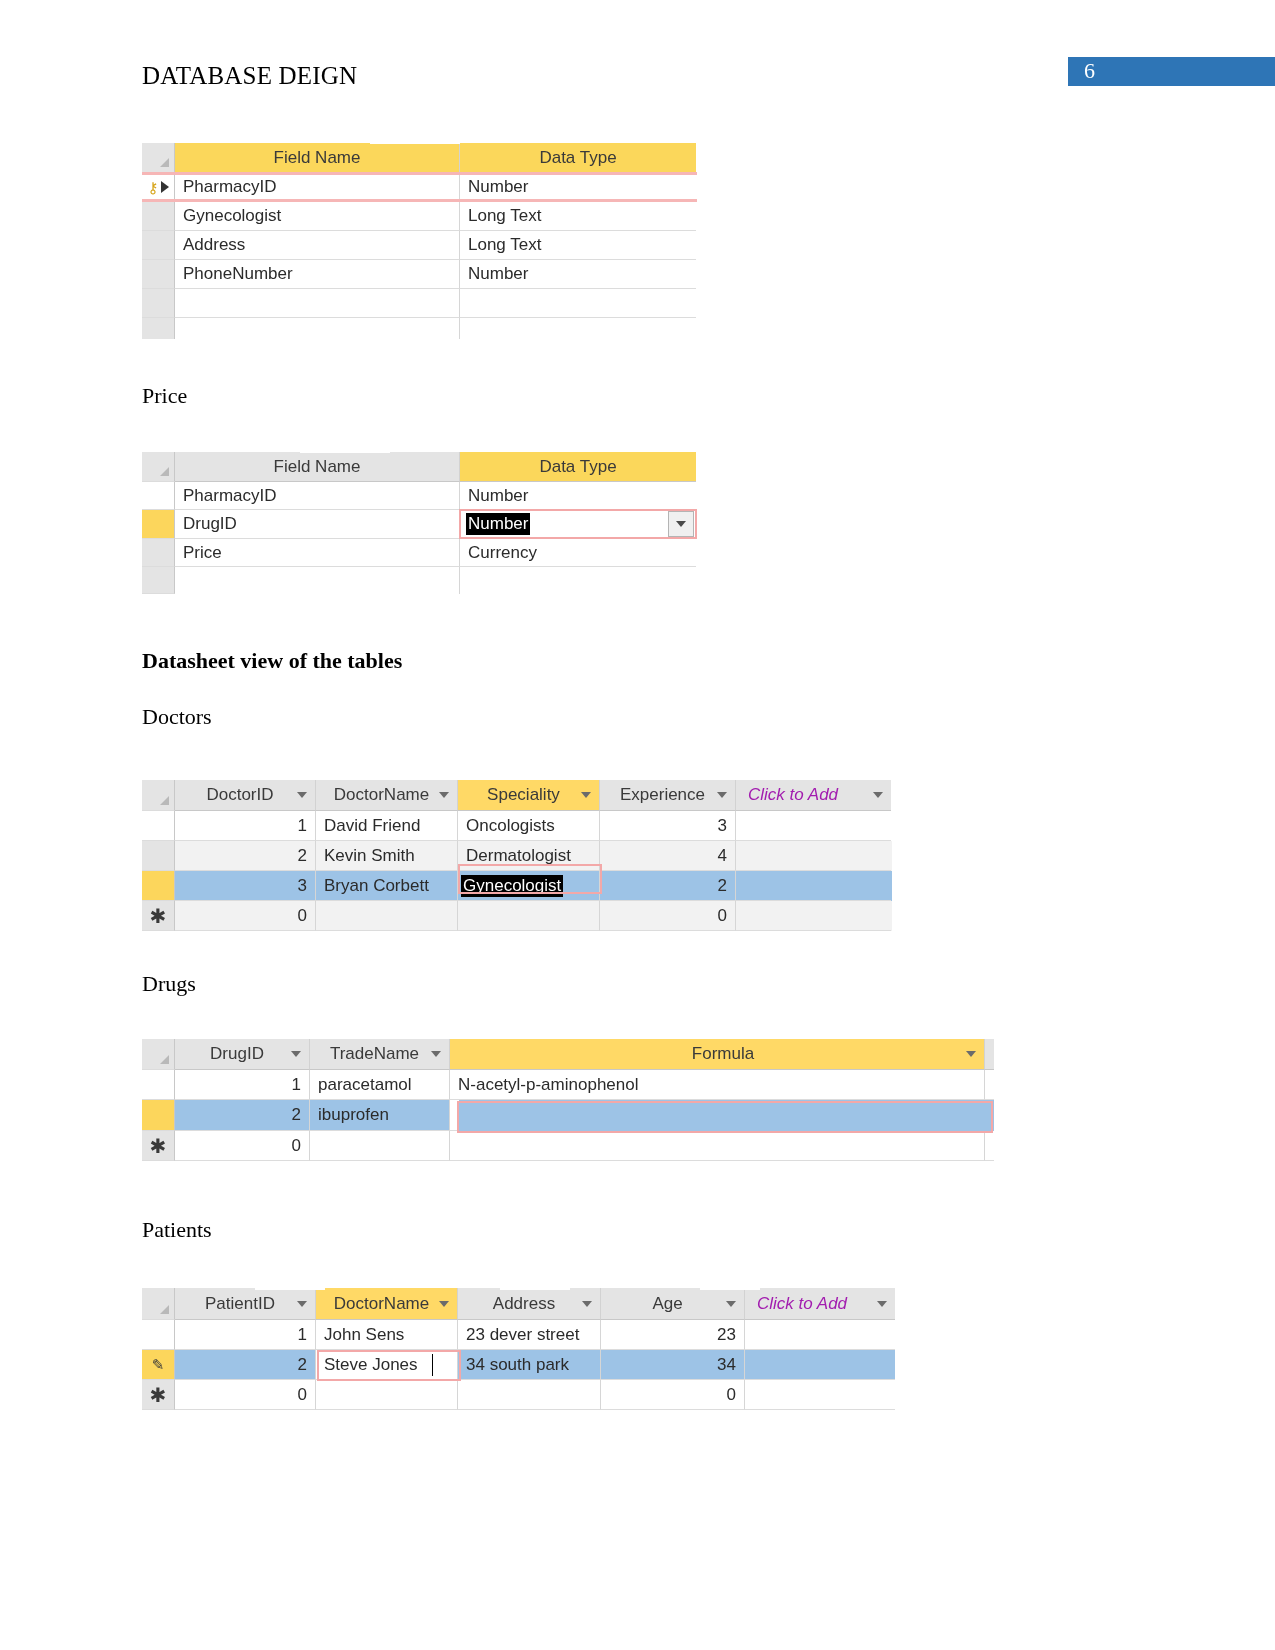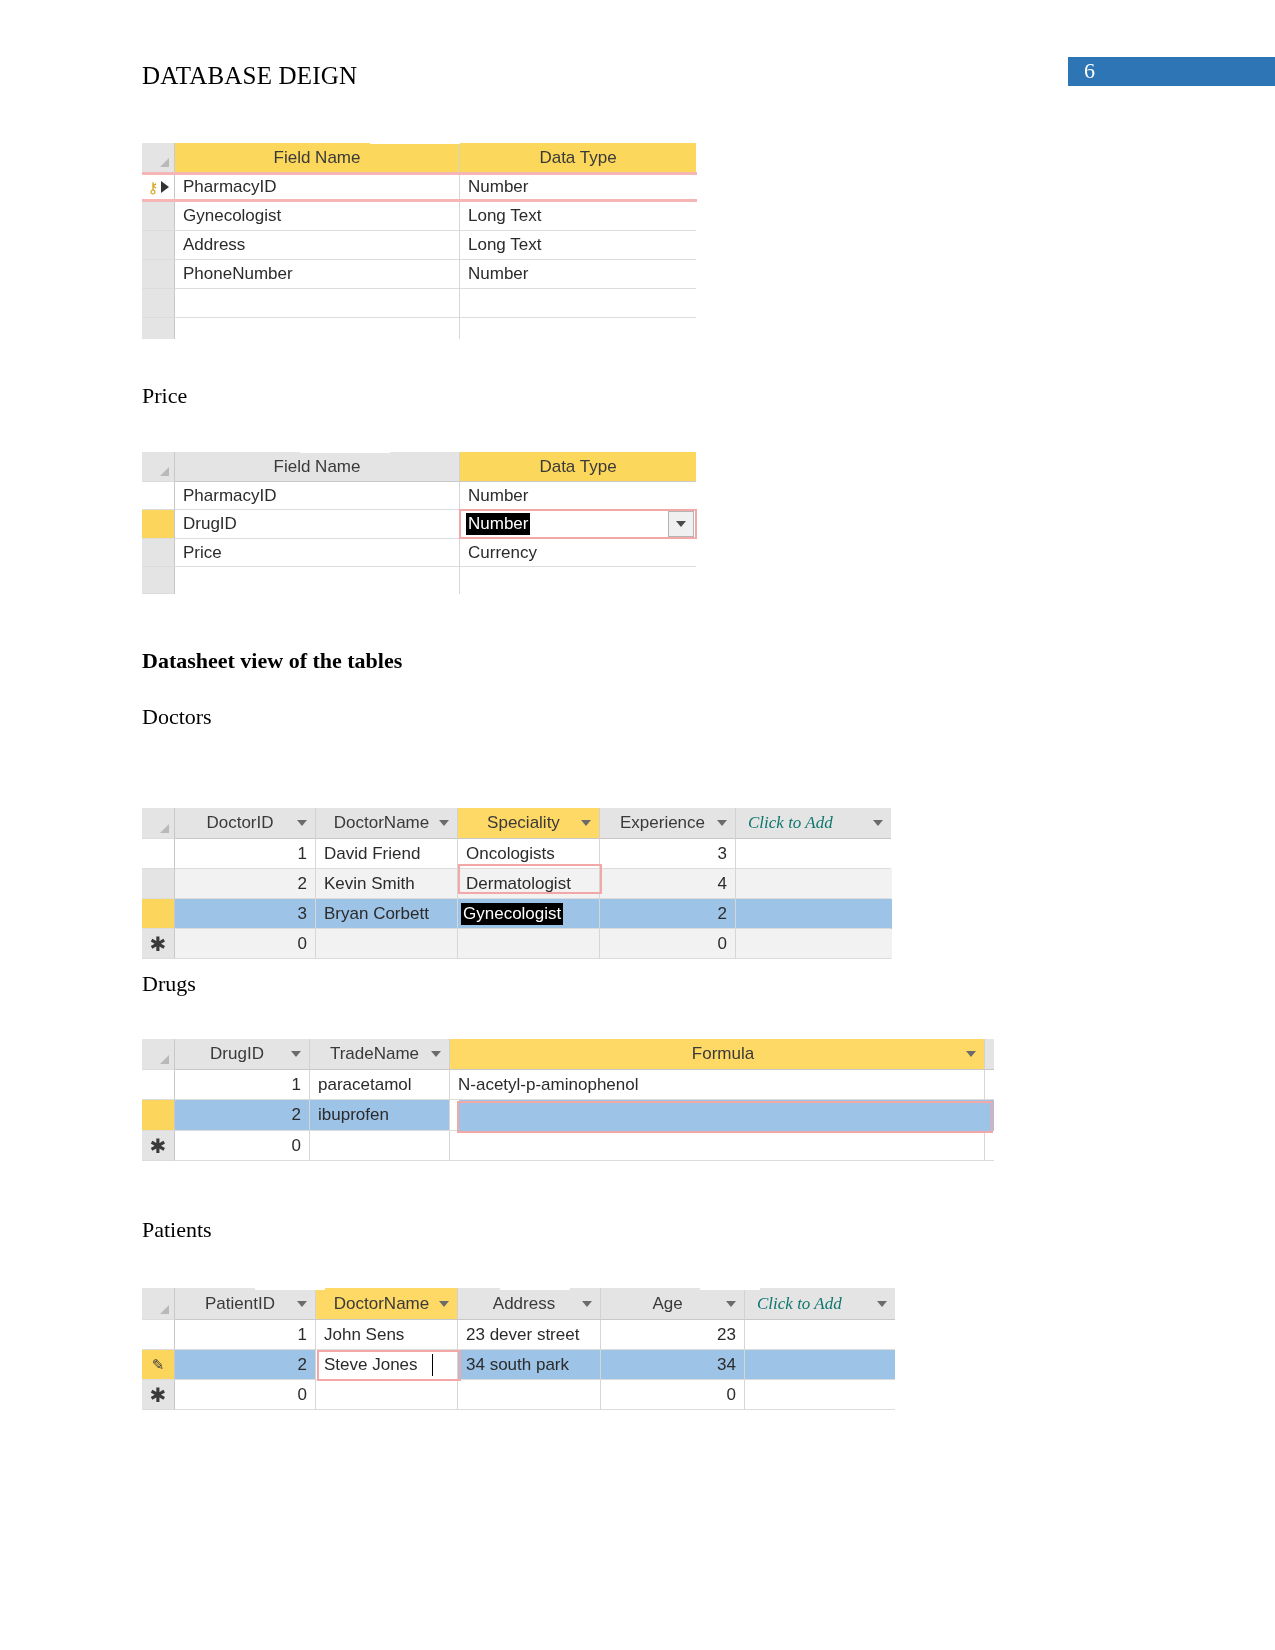--- a/index.html
+++ b/index.html
@@ -138,21 +138,21 @@
   }
   .colhdr {
     display: flex;
     align-items: center;
     justify-content: space-between;
     width: 100%;
   }
   .colhdr .lbl { flex: 1 1 auto; text-align: center; overflow: hidden; }
 
   .num { justify-content: flex-end; }
-  .ital { font-style: italic; color: #0f766e; font-family: Liberation Serif, serif; }
+  .ital { font-style: italic; color: #a21caf; }
 
   
   .row-selected { background: #9dc3e6; }
   .row-selected .ac-cell { background: transparent; }
   .cell-black {
     background: #000000 !important;
     color: #ffffff !important;
   }
   .row-pink-band {
     position: absolute;
@@ -302,21 +302,21 @@
 <div style="position:absolute;left:459px;top:509px;width:238px;height:30px;border:2px solid #f3a8a8;box-sizing:border-box;z-index:6;"></div>
 <div class="dd-btn" style="left:668px; top:511px;">
   <i></i>
 </div>
 <div class="tab-nub" style="left:300px; top:449px; width:90px;"></div>
 
 <div class="body-label bold" style="left:142px; top:648px;">Datasheet view of the tables</div>
 
 <div class="body-label" style="left:142px; top:704px;">Doctors</div>
 
-<div class="access" id="tbl-doctors" style="left:142px; top:808px; width:750px; height:153px;">
+<div class="access" id="tbl-doctors" style="left:142px; top:780px; width:750px; height:153px;">
 
   <div class="ac-row ac-head" style="height:31px;">
     <div class="sel sel-head" style="height:31px;">
       <span class="sel-corner"></span>
     </div>
     <div class="ac-cell hd-gray" style="width:141px;height:31px;">
       <span class="colhdr">
           <span class="lbl">DoctorID</span>
           <span class="col-arrow"></span>
         </span>

